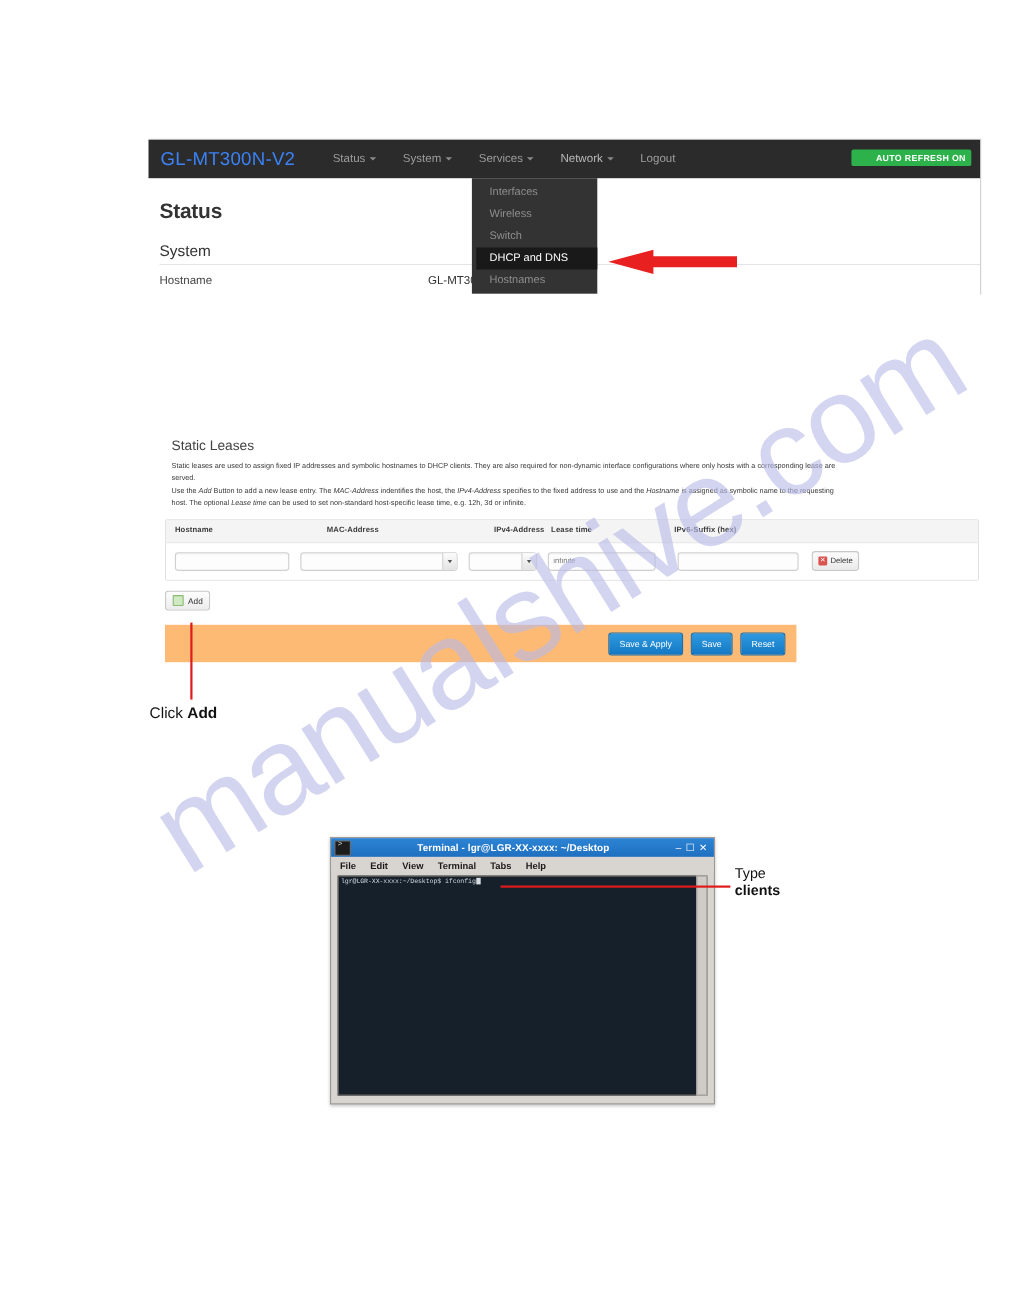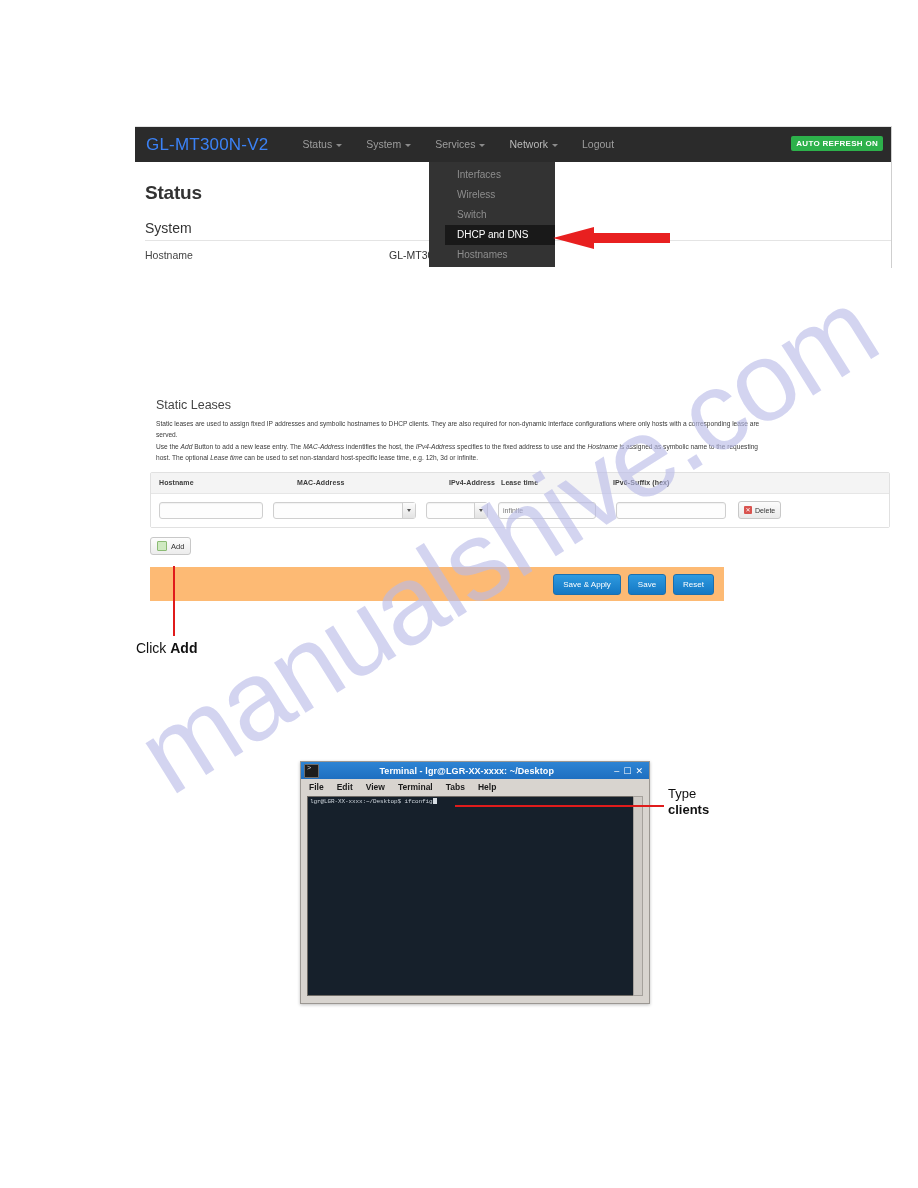--- a/index.html
+++ b/index.html
@@ -87,34 +87,34 @@
   }
   .auto-refresh {
     position: absolute;
     right: 8px;
     top: 9px;
     background: #2db14b;
     color: #fff;
     font-size: 8px;
     font-weight: bold;
     letter-spacing: .3px;
-    padding: 2px 5px 2px 5px;
+    padding: 2px 5px 2px 22px;
     border-radius: 2px;
     line-height: 11px;
   }
 
   
   .dropdown {
     position: absolute;
     left: 294px;
     top: 35px;
     width: 110px;
     background: #333333;
     z-index: 30;
-    padding: 3px 0 2px 16px;
+    padding: 3px 0 2px 4px;
   }
   .dd-item {
     color: #8e8e8e;
     font-size: 10px;
     padding: 4px 0 4px 12px;
     line-height: 12px;
     white-space: nowrap;
   }
   .dd-item.selected {
     background: #191919;

